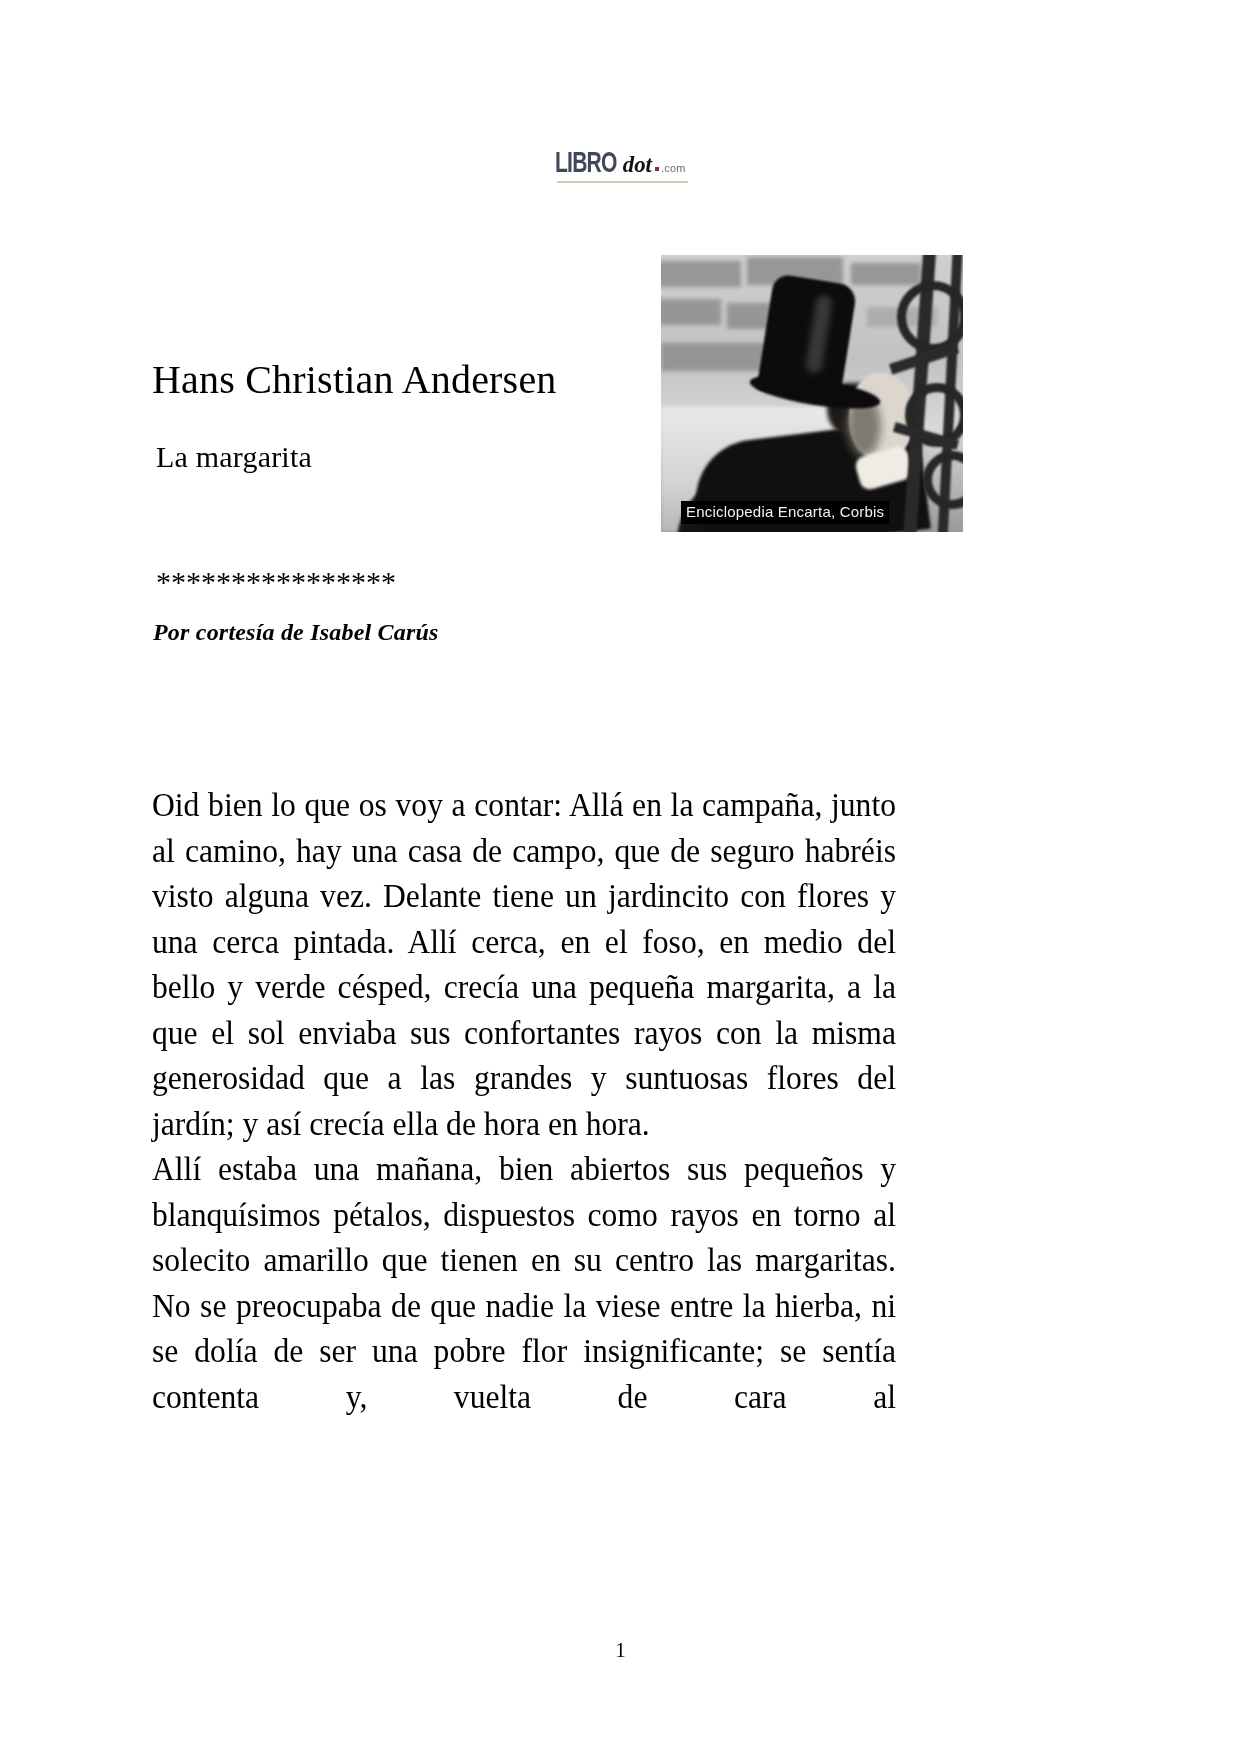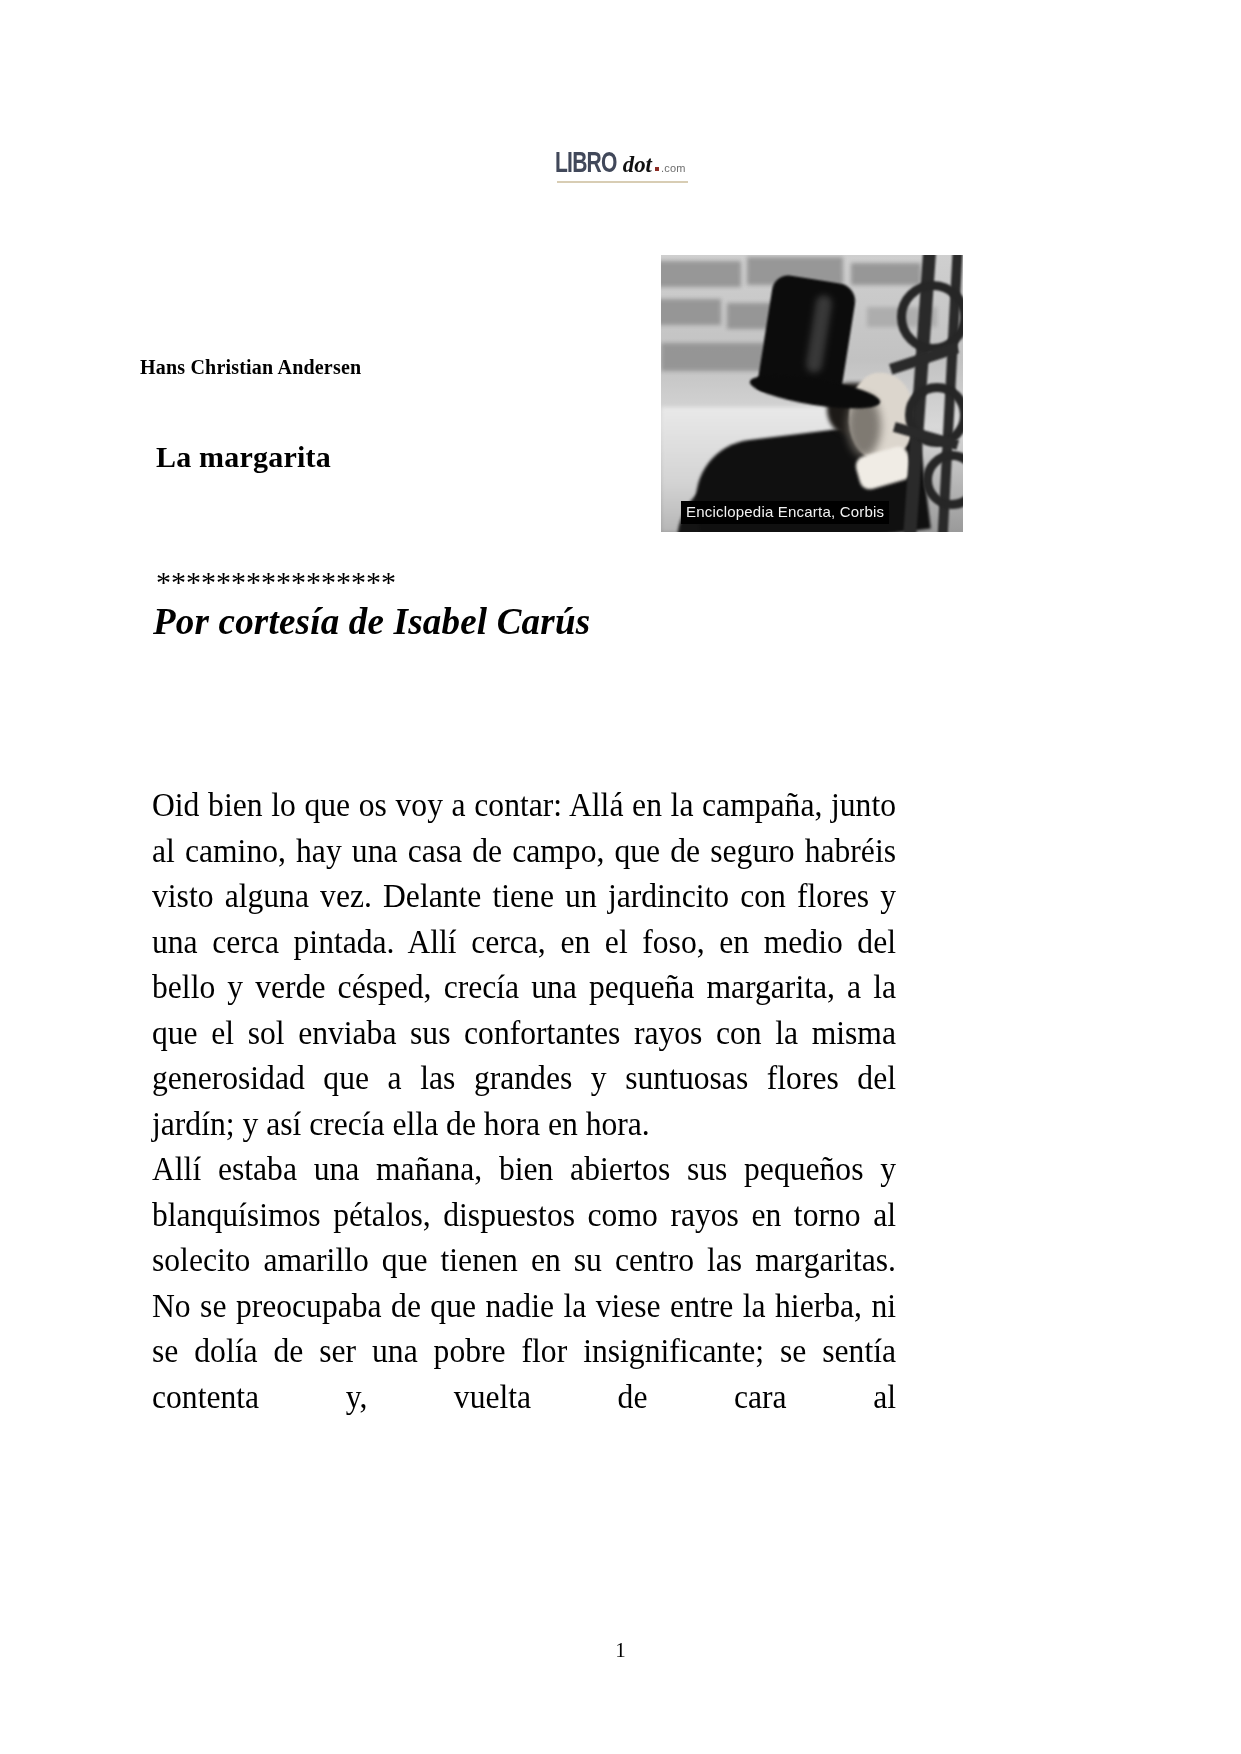--- a/index.html
+++ b/index.html
@@ -238,48 +238,48 @@
     font-size: 15px;
     line-height: 20px;
     padding: 1px 5px 2px 5px;
     letter-spacing: 0.2px;
     white-space: nowrap;
   }
 
   
   .author {
     position: absolute;
-    left: 140px;
+    left: 152px;
     top: 356px;
-    font-size: 20px;
-    font-weight: bold;
+    font-size: 40px;
+    font-weight: normal;
     letter-spacing: 0.2px;
   }
   .title {
     position: absolute;
     left: 156px;
     top: 440px;
     font-size: 30px;
-    font-weight: bold;
+    font-weight: normal;
     letter-spacing: 0.2px;
     text-align: right;
   }
   .stars {
     position: absolute;
     left: 156px;
     top: 565px;
     font-size: 30px;
     letter-spacing: 0px;
     white-space: nowrap;
   }
   .courtesy {
     position: absolute;
     left: 153px;
-    top: 600px;
-    font-size: 37px;
+    top: 619px;
+    font-size: 24px;
     font-weight: bold;
     font-style: italic;
     letter-spacing: 0.2px;
   }
 
   
   .body-text {
     position: absolute;
     left: 152px;
     top: 782px;

